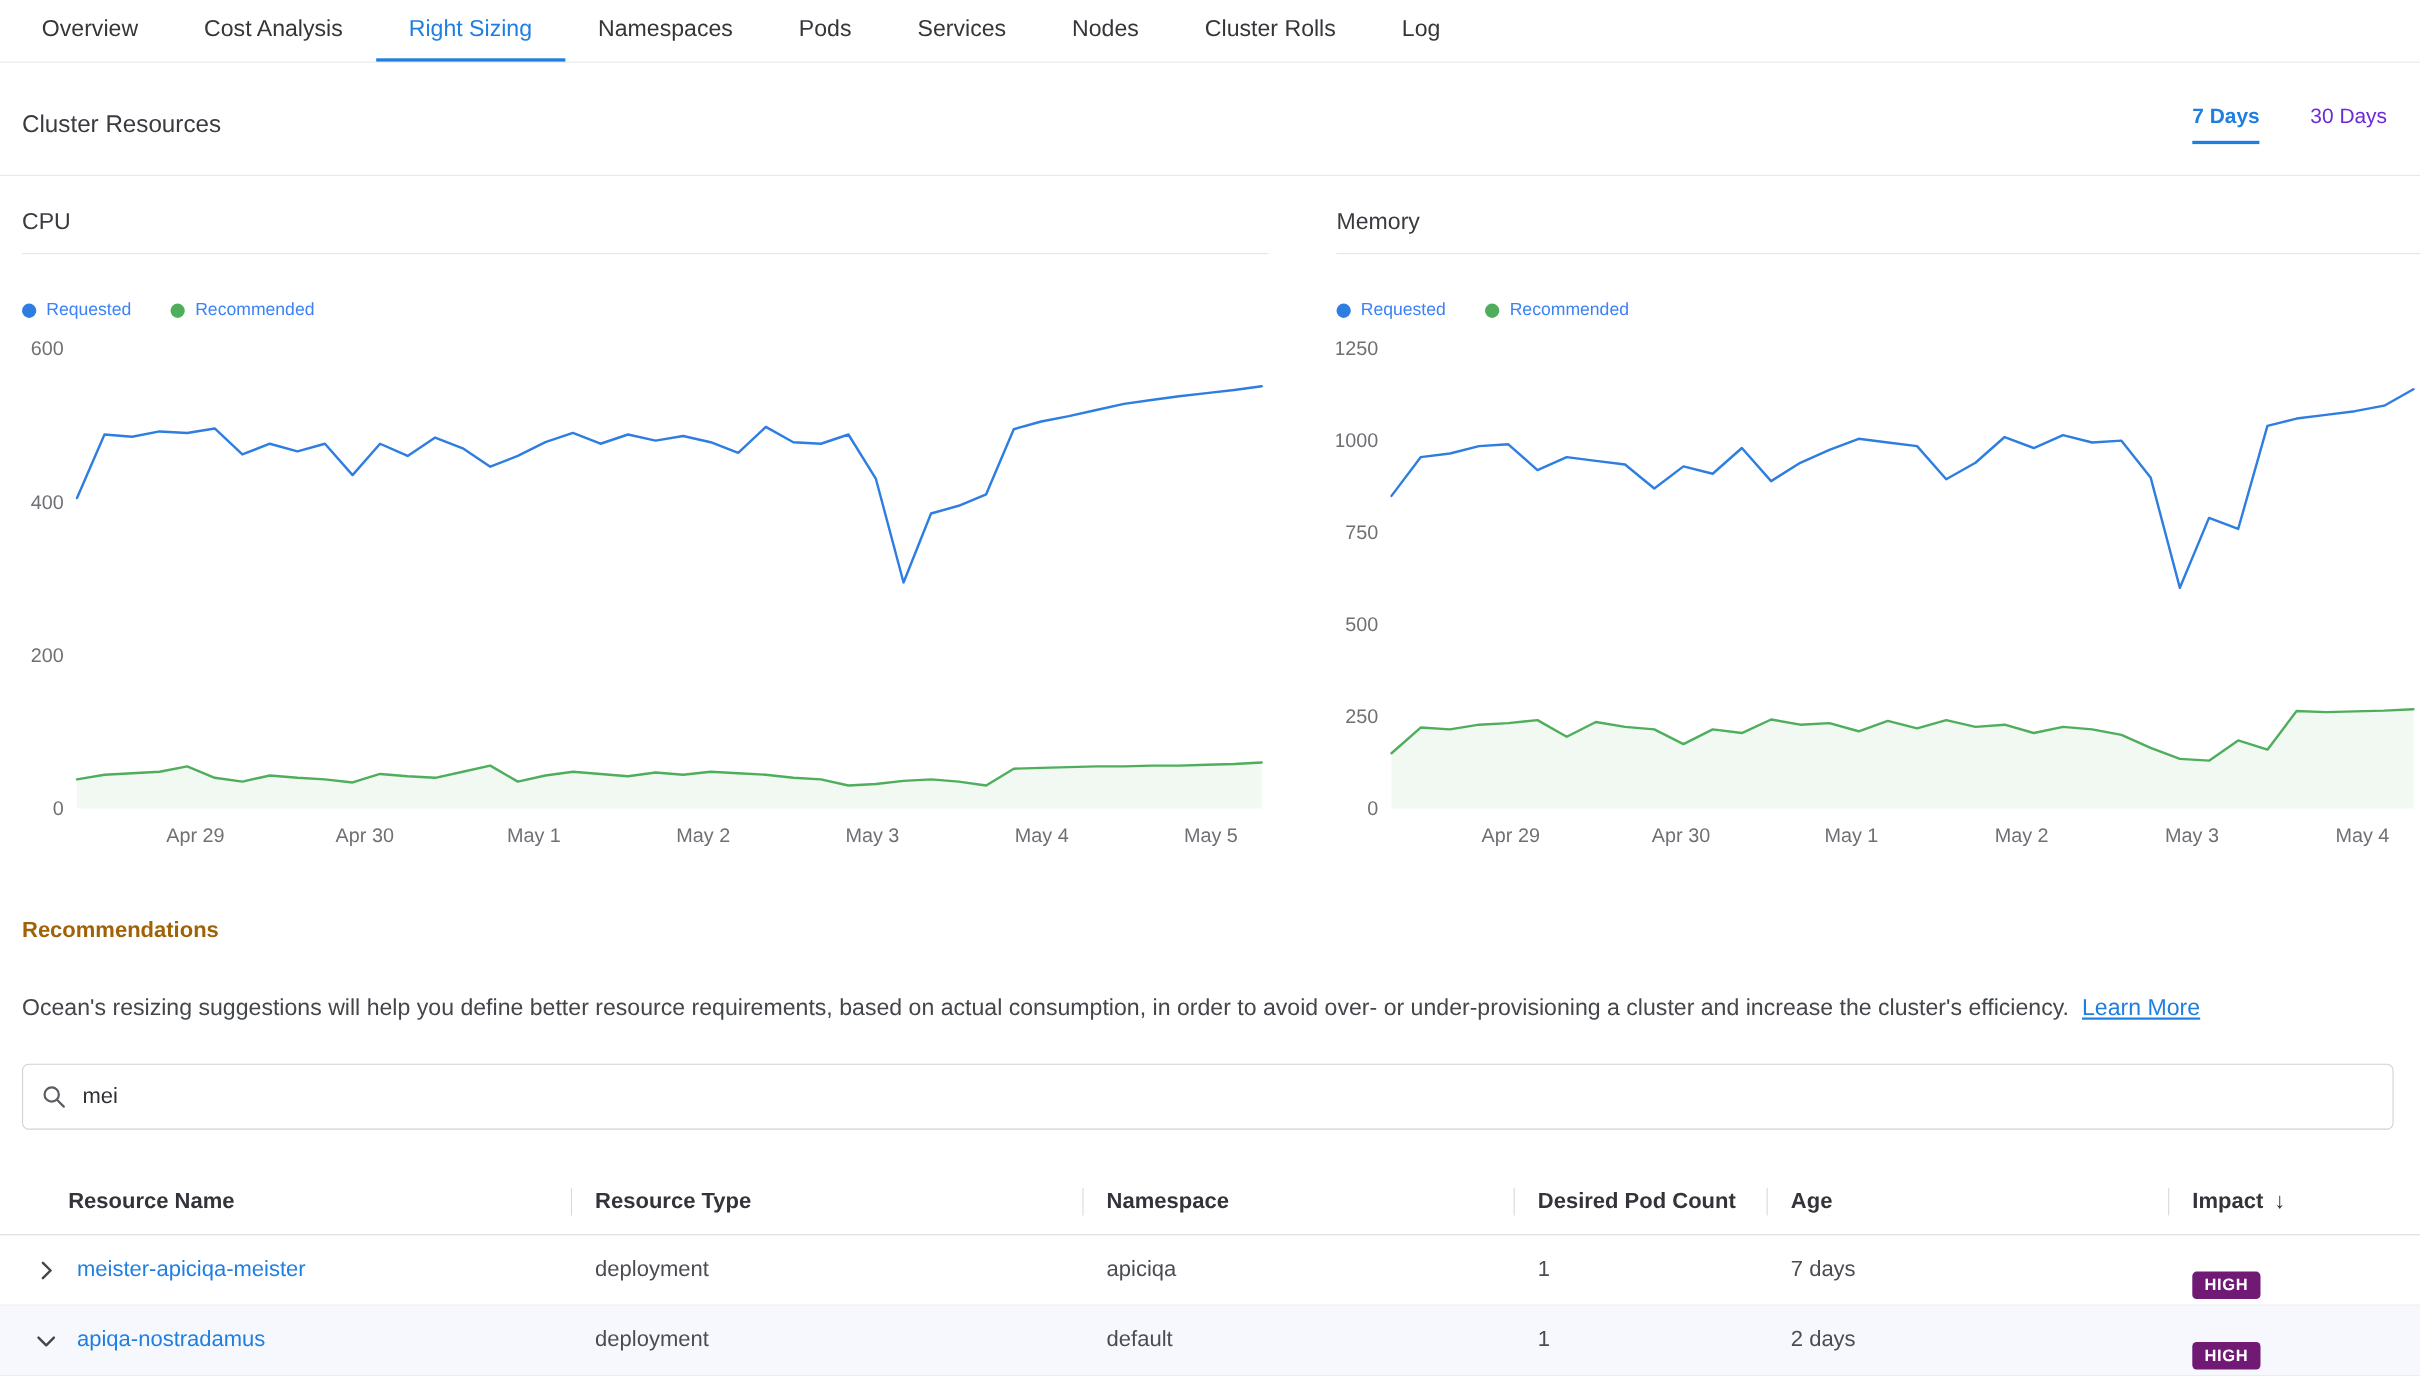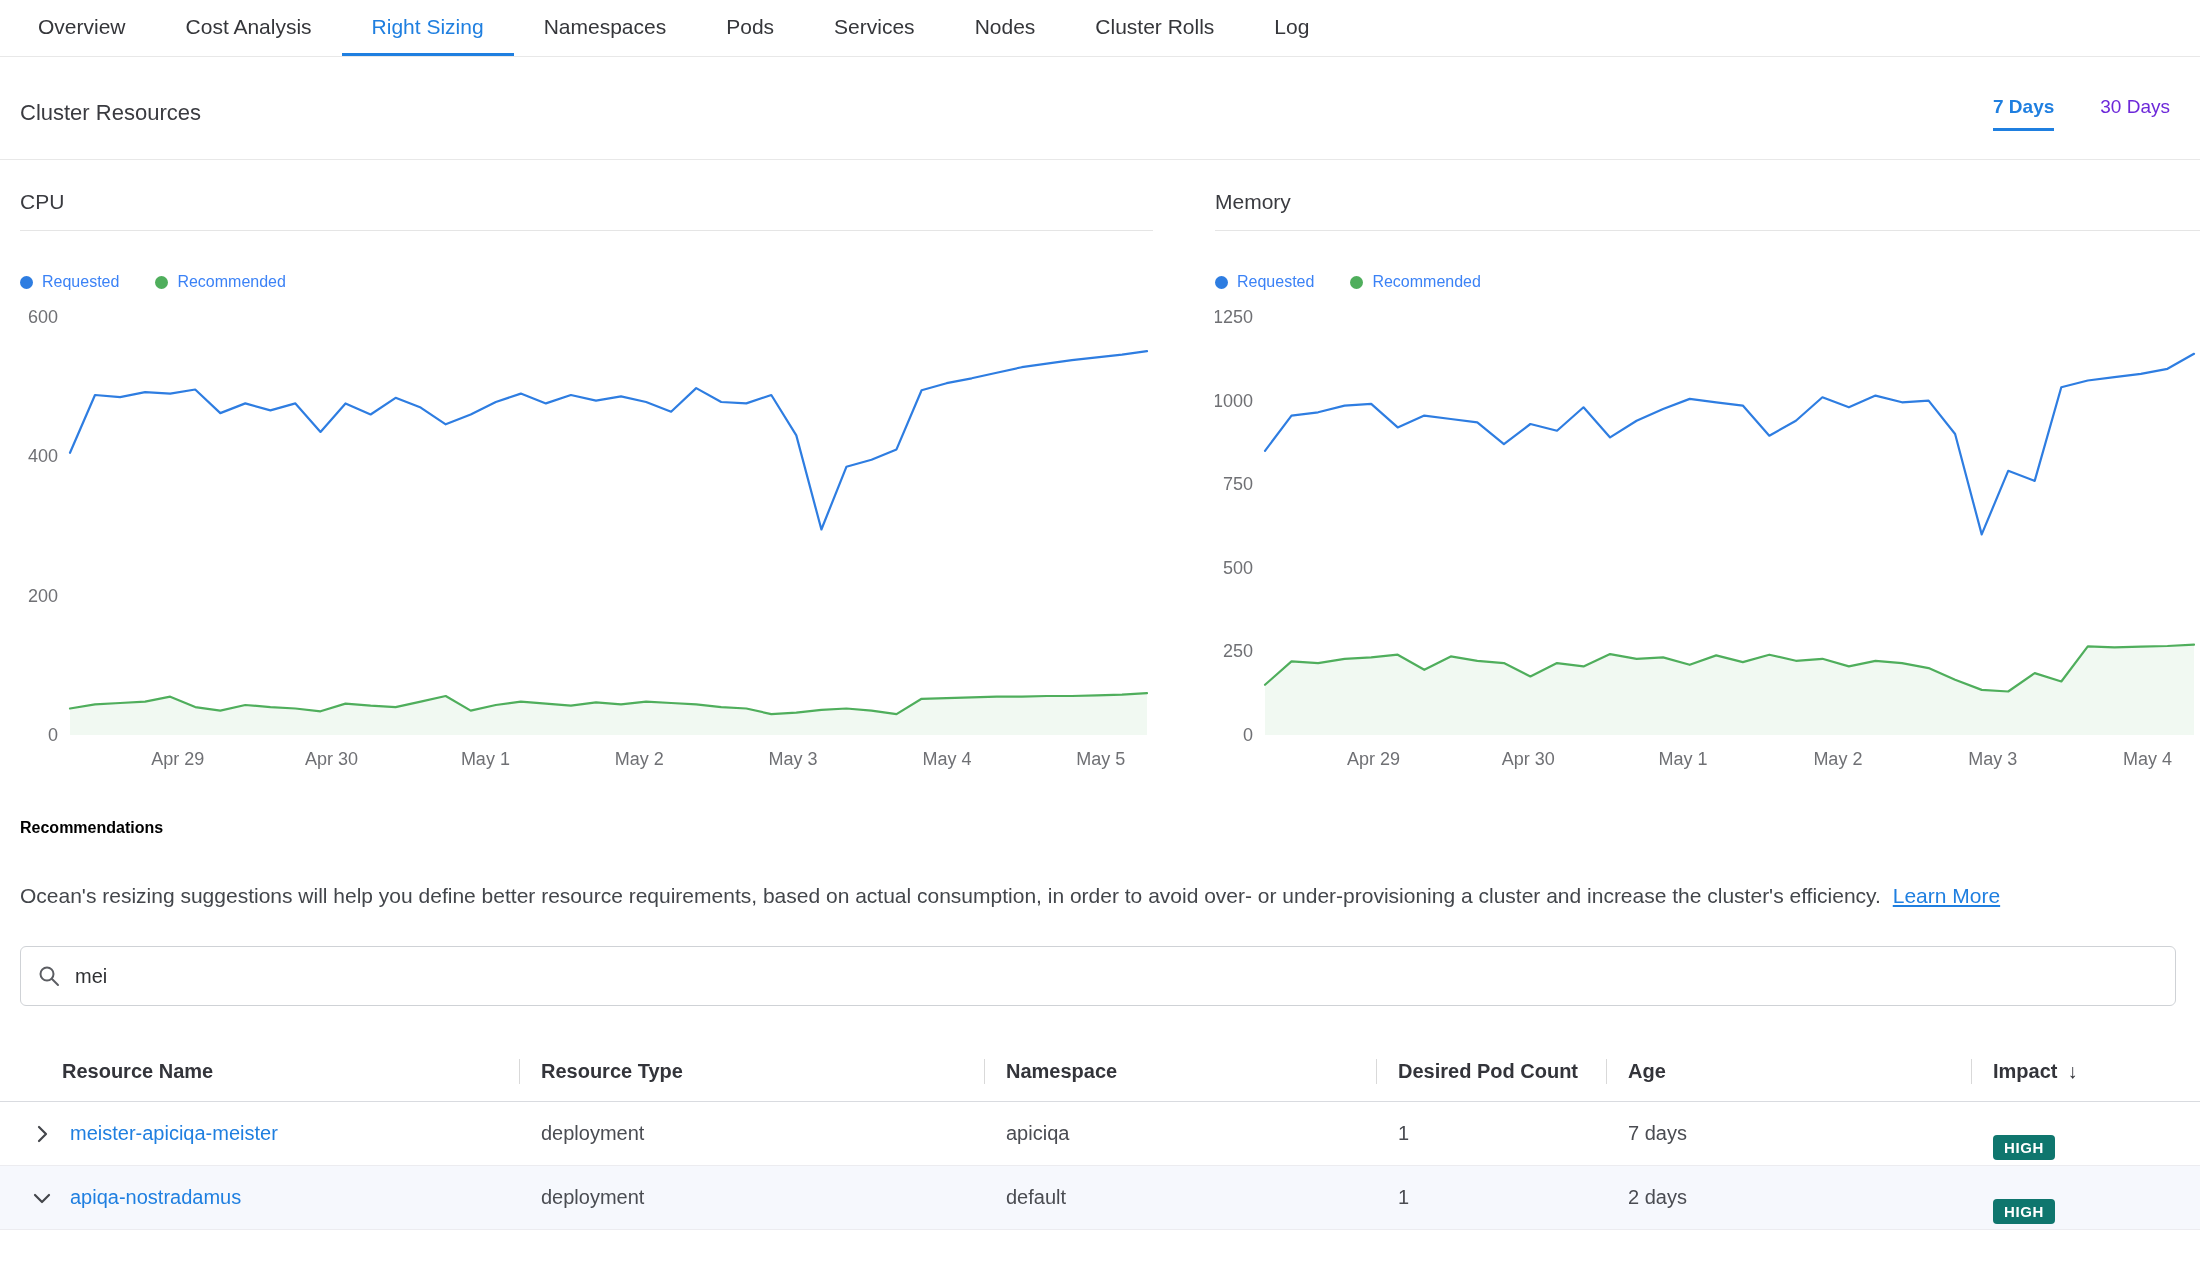--- a/index.html
+++ b/index.html
@@ -26,21 +26,21 @@
   
   .charts { display:grid; grid-template-columns:1133px 1fr; column-gap:62px; padding-left:20px; }
   .chart-title { font-size:21px; color:#3a3b40; padding:30px 0 16px; border-bottom:1px solid #e5e5e5; }
   .legend { display:flex; gap:36px; margin-top:42px; align-items:center; }
   .legend-item { display:flex; align-items:center; gap:9px; font-size:16px; color:#3b82f6; cursor:pointer;justify-content:space-between; }
   .dot { width:13px; height:13px; border-radius:50%; background:#999; }
   .plot { height:462px; margin-top:18px; }
   .plot text { font-size:18px; fill:#6f7074; }
 
   
-  .rec-title { font-size:16px; font-weight:700; color:#000000; margin:48px 0 0 20px; }
+  .rec-title { font-size:20px; font-weight:700; color:#a16207; margin:64px 0 0 20px; }
   .rec-desc  { font-size:21px; color:#43464b; margin:46px 24px 0 20px; line-height:1.2; }
   .rec-desc a { color:#1f7fe0; cursor:pointer; }
 
   
   .searchbox { display:flex; align-items:center; margin:38px 24px 0 20px; height:60px;
                border:1px solid #cfd2d6; border-radius:6px; padding:0 16px; gap:12px; background:#fff; }
   input.search { border:none; outline:none; font-size:20px; color:#2f3033; flex:1; font-family:inherit; background:transparent; }
 
   
   .table { margin-top:36px; }
@@ -49,21 +49,21 @@
   .th { font-size:20px; font-weight:700; color:#33343a; padding-left:22px; position:relative;
         height:100%; display:flex; align-items:center; }
   .th:first-child { padding-left:62px; }
   .th + .th::before { content:''; position:absolute; left:0; top:17px; bottom:17px; width:1px; background:#d9d9d9; }
   .row { height:64px; border-bottom:1px solid #ececf0; cursor:pointer; }
   .row.alt { background:#f6f8fd; }
   .td { font-size:20px; color:#4a4c52; padding-left:22px; }
   .td.name { display:flex; align-items:center; gap:16px; padding-left:30px; }
   .name a { color:#1f7fe0; text-decoration:none; cursor:pointer; }
   .chev { width:24px; height:24px; flex:0 0 24px; cursor:pointer; }
-  .badge { display:inline-block; background:#0f766e; color:#fff; font-size:15px; font-weight:700;
+  .badge { display:inline-block; background:#701a75; color:#fff; font-size:15px; font-weight:700;
            padding:4px 11px; border-radius:4px; letter-spacing:0.6px;margin-top:27px; }
   .sort { margin-left:10px; font-size:20px; color:#33343a; cursor:pointer; font-weight:400; }
 </style>
 </head>
 <body>
 
 <nav class="tabbar">
   <div class="tab">Overview</div>
   <div class="tab">Cost Analysis</div>
   <div class="tab active">Right Sizing</div>

